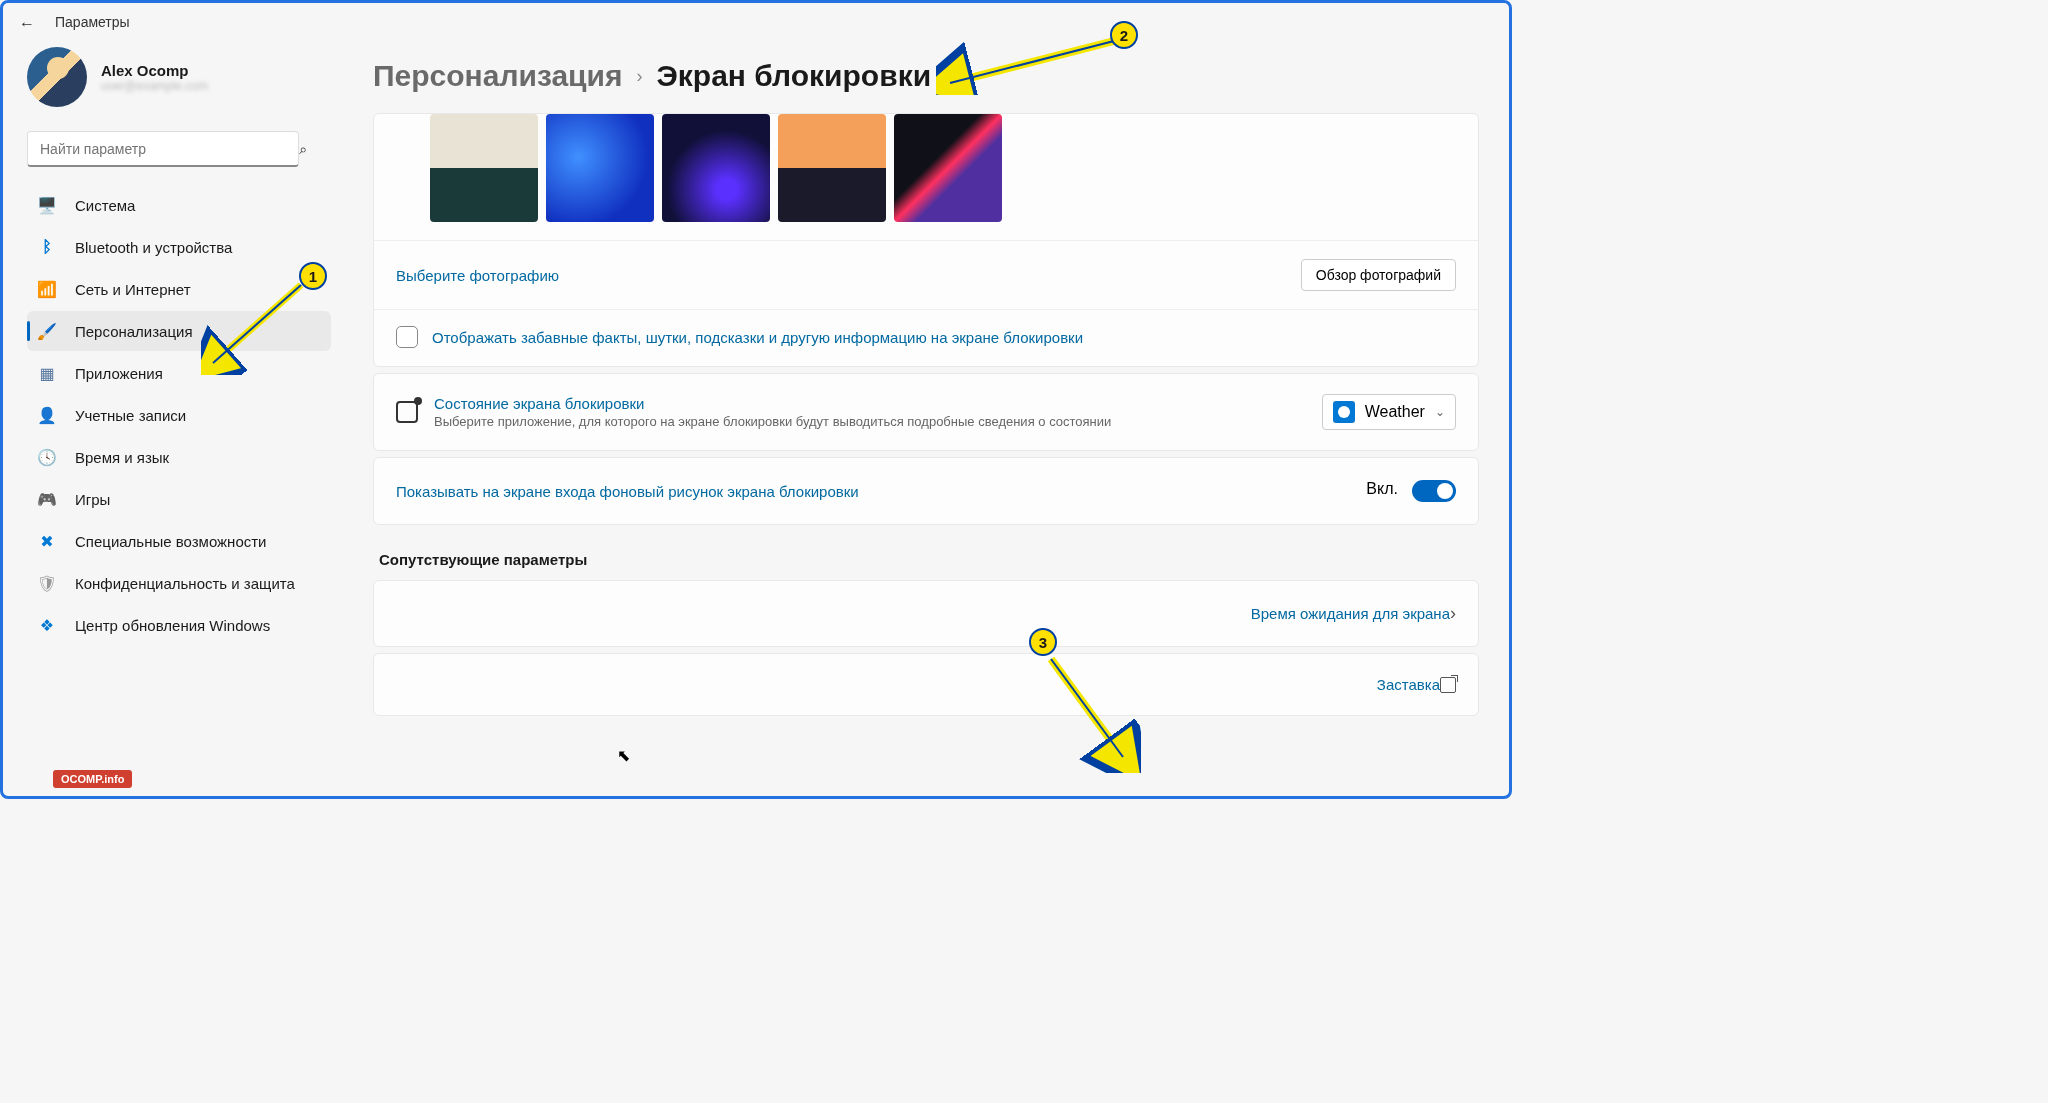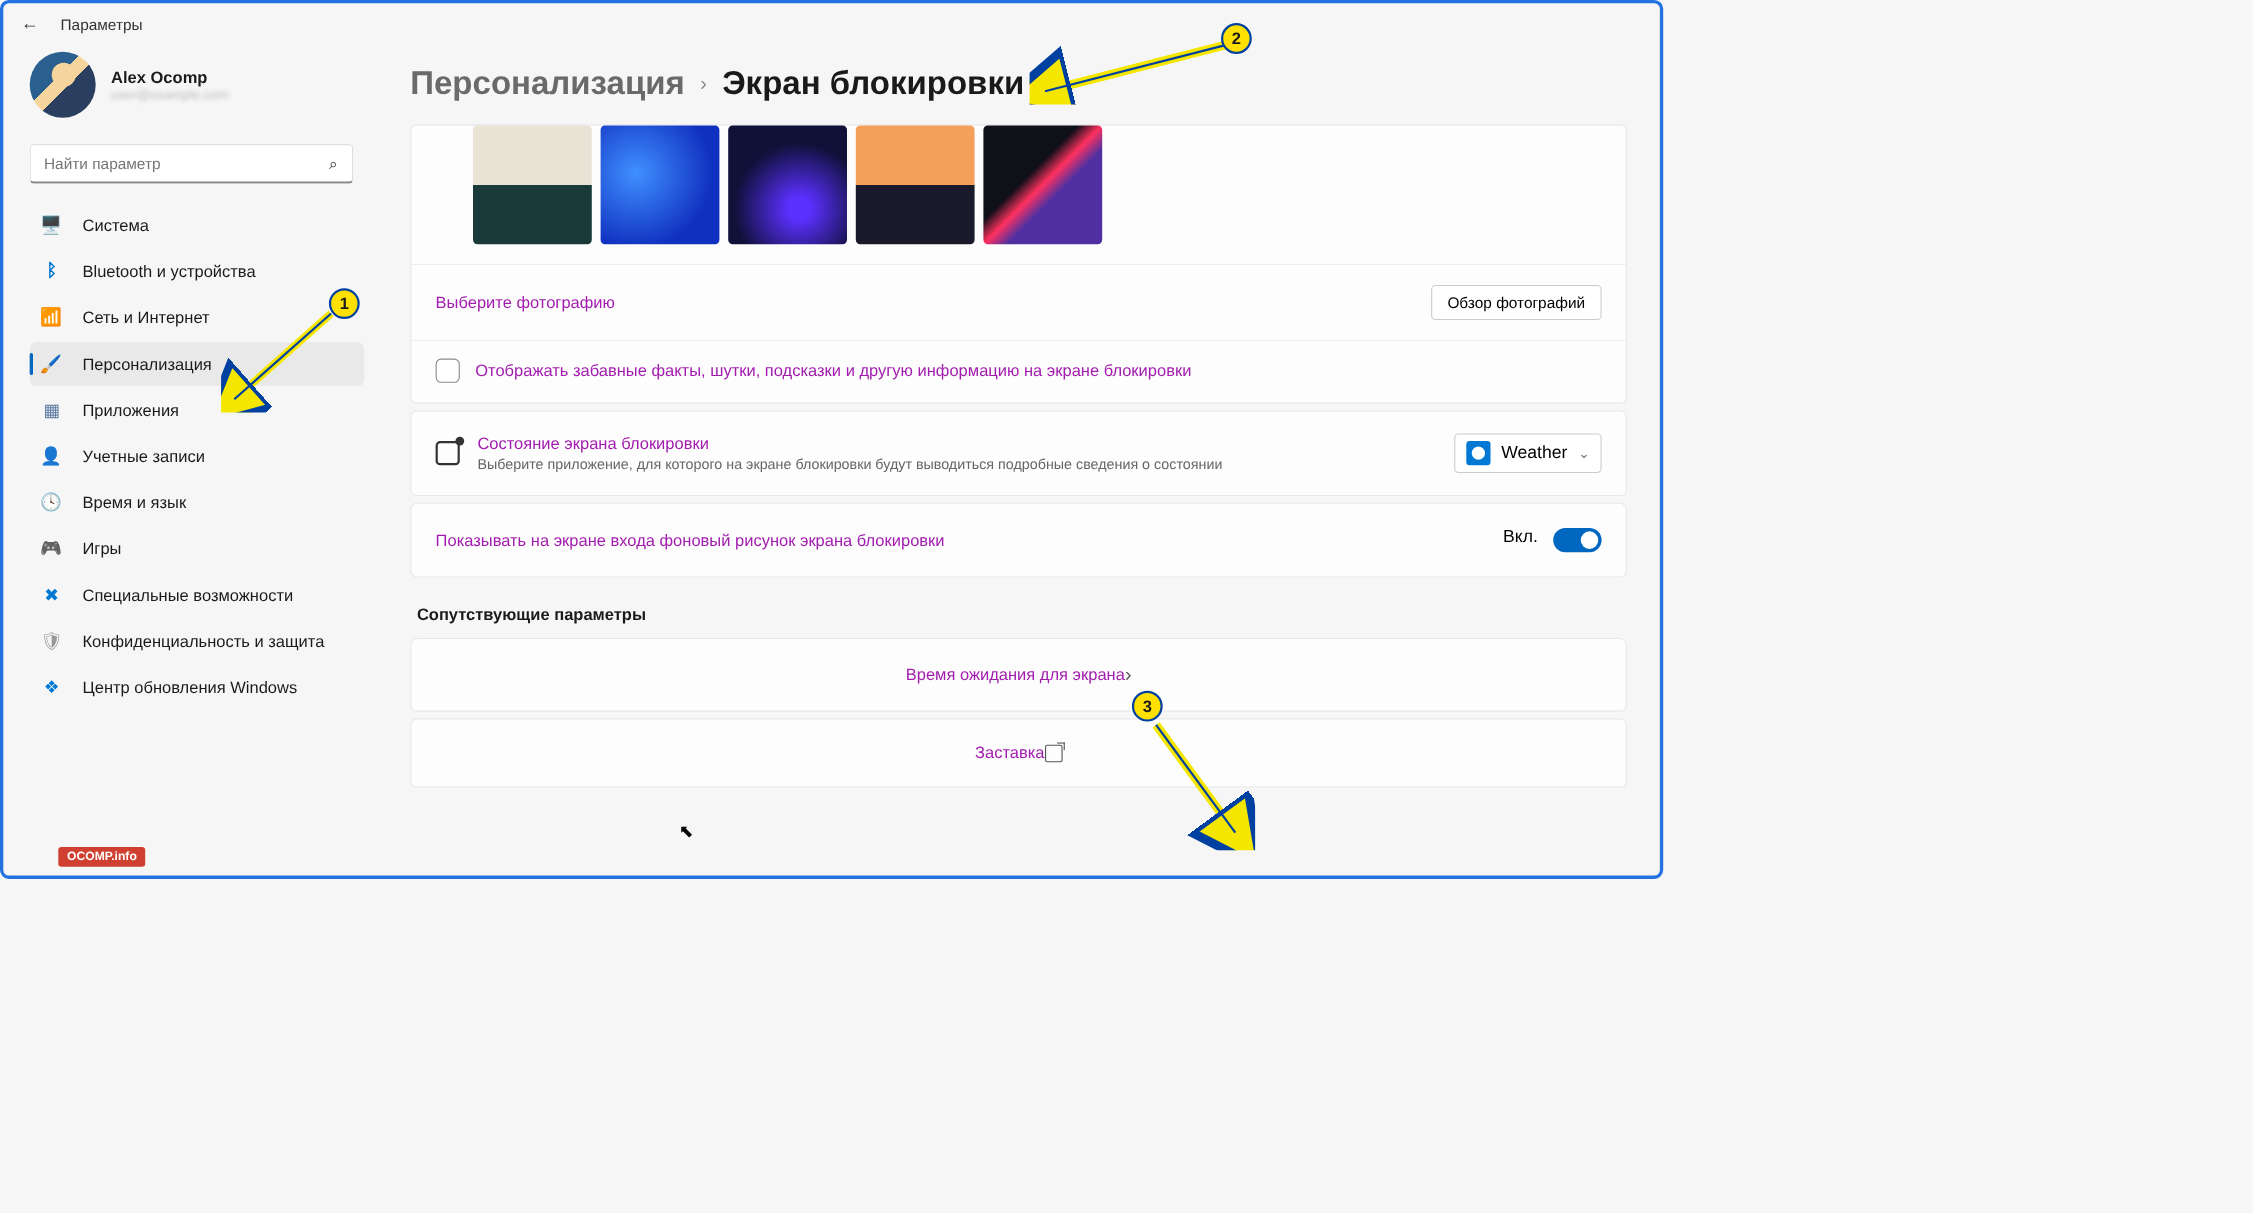--- a/index.html
+++ b/index.html
@@ -9,21 +9,21 @@
   .back-arrow { font-size: 16px; color: #333; cursor: pointer; }
   .titlebar-text { font-size: 14px; color: #333; }
   .body { display: flex; flex: 1; overflow: hidden; }
   .sidebar { width: 340px; padding: 6px 12px 12px 24px; display: flex; flex-direction: column; }
   .profile { display: flex; align-items: center; gap: 14px; margin-bottom: 24px; }
   .avatar { width: 60px; height: 60px; border-radius: 50%; background: linear-gradient(135deg,#2a5f8f 40%,#f5d59b 40%,#f5d59b 55%,#2a3f5f 55%); position: relative; overflow: hidden; }
   .avatar::after{content:"";position:absolute;top:10px;left:20px;width:22px;height:22px;background:#f5d59b;border-radius:50%;}
   .profile-name { font-size: 15px; font-weight: 600; color: #1a1a1a; }
   .profile-email { font-size: 12px; color: #bbb; filter: blur(2px); }
   .search { position: relative; margin-bottom: 18px; }
-  .search input { width: 294px; height: 36px; border: 1px solid #ddd; background: #fff; border-radius: 4px; padding: 0 40px 0 12px; font-size: 14px; color: #666; border-bottom: 2px solid #888; }
+  .search input { width: 272px; height: 36px; border: 1px solid #ddd; background: #fff; border-radius: 4px; padding: 0 40px 0 12px; font-size: 14px; color: #666; border-bottom: 2px solid #888; }
   .search-icon { position: absolute; right: 24px; top: 10px; font-size: 14px; color: #333; }
   .nav { display: flex; flex-direction: column; gap: 2px; }
   .nav-item { display: flex; align-items: center; gap: 18px; height: 40px; padding: 0 10px; border-radius: 6px; font-size: 15px; color: #1a1a1a; cursor: pointer; position: relative; }
   .nav-item.active { background: #e9e9e9; }
   .nav-item.active::before { content:""; position:absolute; left:0; top:10px; bottom:10px; width:3px; background:#0067c0; border-radius:2px; }
   .nav-icon { width: 20px; height: 20px; display: flex; align-items: center; justify-content: center; font-size: 16px; }
   .main { flex: 1; padding: 18px 30px 0 30px; overflow-y: auto; }
   .breadcrumb { display: flex; align-items: center; gap: 14px; margin-bottom: 20px; }
   .bc-parent { font-size: 30px; font-weight: 600; color: #6a6a6a; }
   .bc-sep { font-size: 18px; color: #888; }
@@ -31,39 +31,39 @@
   .card { background: #fdfdfd; border: 1px solid #e8e8e8; border-radius: 6px; margin-bottom: 6px; }
   .recent-label { font-size: 15px; color: #1a1a1a; padding: 14px 22px 10px 56px; }
   .thumbs { display: flex; gap: 8px; padding: 0 22px 18px 56px; }
   .thumb { width: 108px; height: 108px; border-radius: 4px; background: #222; }
   .t1{background:linear-gradient(180deg,#e9e3d6 50%,#1a3a3a 50%);}
   .t2{background:radial-gradient(circle at 30% 40%,#4090ff 0%,#1030c0 70%);}
   .t3{background:radial-gradient(circle at 60% 70%,#5a30ff 10%,#101038 60%);}
   .t4{background:linear-gradient(180deg,#f5a05a 50%,#1a1a2a 50%);}
   .t5{background:linear-gradient(135deg,#101018 40%,#ff3060 50%,#5030a0 60%);}
   .row { display:flex; align-items:center; justify-content:space-between; padding:18px 22px; }
-  .row-title { font-size: 15px; color:#a21caf; }
+  .row-title { font-size: 15px; color:#0369a1; }
   .row-sub { font-size: 13px; color:#666; margin-top:2px; }
   .btn { background:#fff; border:1px solid #ccc; border-radius:4px; padding:7px 14px; font-size:14px; cursor:pointer; }
   .chk-row { display:flex; align-items:center; gap:14px; padding:16px 22px 18px 22px; border-top:1px solid #eee;}
   .chk { width:22px; height:22px; border:1px solid #888; border-radius:5px; background:#fff; }
   .status-row { display:flex; align-items:center; gap:16px; padding:20px 22px; }
   .status-icon { width:22px; height:22px; border:2px solid #333; border-radius:4px; position:relative;}
   .status-icon::after{content:"";position:absolute;top:-6px;right:-6px;width:8px;height:8px;background:#333;border-radius:50%;}
   .status-text{flex:1;}
   .weather-btn{display:flex;align-items:center;gap:10px;border:1px solid #ccc;border-radius:4px;padding:6px 10px;background:#fff;cursor:pointer;}
   .weather-ic{width:22px;height:22px;background:#0078d4;border-radius:3px;display:flex;align-items:center;justify-content:center;}
   .weather-ic::after{content:"";width:12px;height:12px;background:#fff;border-radius:50%;}
   .weather-chev{font-size:12px;color:#666;}
   .toggle-row{display:flex;align-items:center;justify-content:space-between;padding:22px 22px;}
   .toggle-wrap{display:flex;align-items:flex-start;gap:14px;}
   .toggle{width:44px;height:22px;background:#0067c0;border-radius:11px;position:relative;}
   .toggle::after{content:"";position:absolute;right:3px;top:3px;width:16px;height:16px;background:#fff;border-radius:50%;}
   .section-title{font-size:15px;font-weight:600;color:#1a1a1a;margin:26px 0 12px 6px;}
-  .link-row{display:flex;align-items:center;justify-content:center;padding:22px 22px;cursor:pointer;}
+  .link-row{display:flex;align-items:center;justify-content:flex-end;padding:22px 22px;cursor:pointer;}
   .chev{font-size:18px;color:#555;}
   .ext-icon{width:16px;height:16px;border:1.5px solid #555;border-radius:2px;position:relative;}
   .ext-icon::after{content:"";position:absolute;top:-3px;right:-3px;width:6px;height:6px;border-top:1.5px solid #555;border-right:1.5px solid #555;}
   .badge-num{position:absolute;width:28px;height:28px;background:#ffe000;border:2px solid #0040a0;border-radius:50%;display:flex;align-items:center;justify-content:center;font-weight:700;font-size:15px;color:#1a1a1a;z-index:30;}
   .arrow-svg{position:absolute;z-index:25;pointer-events:none;}
   .watermark{position:absolute;left:50px;bottom:8px;background:#d04030;color:#fff;font-size:11px;padding:3px 8px;border-radius:3px;font-weight:bold;}
   .cursor{position:absolute;left:614px;top:743px;font-size:16px;color:#000;}
 </style>
 </head>
 <body>

